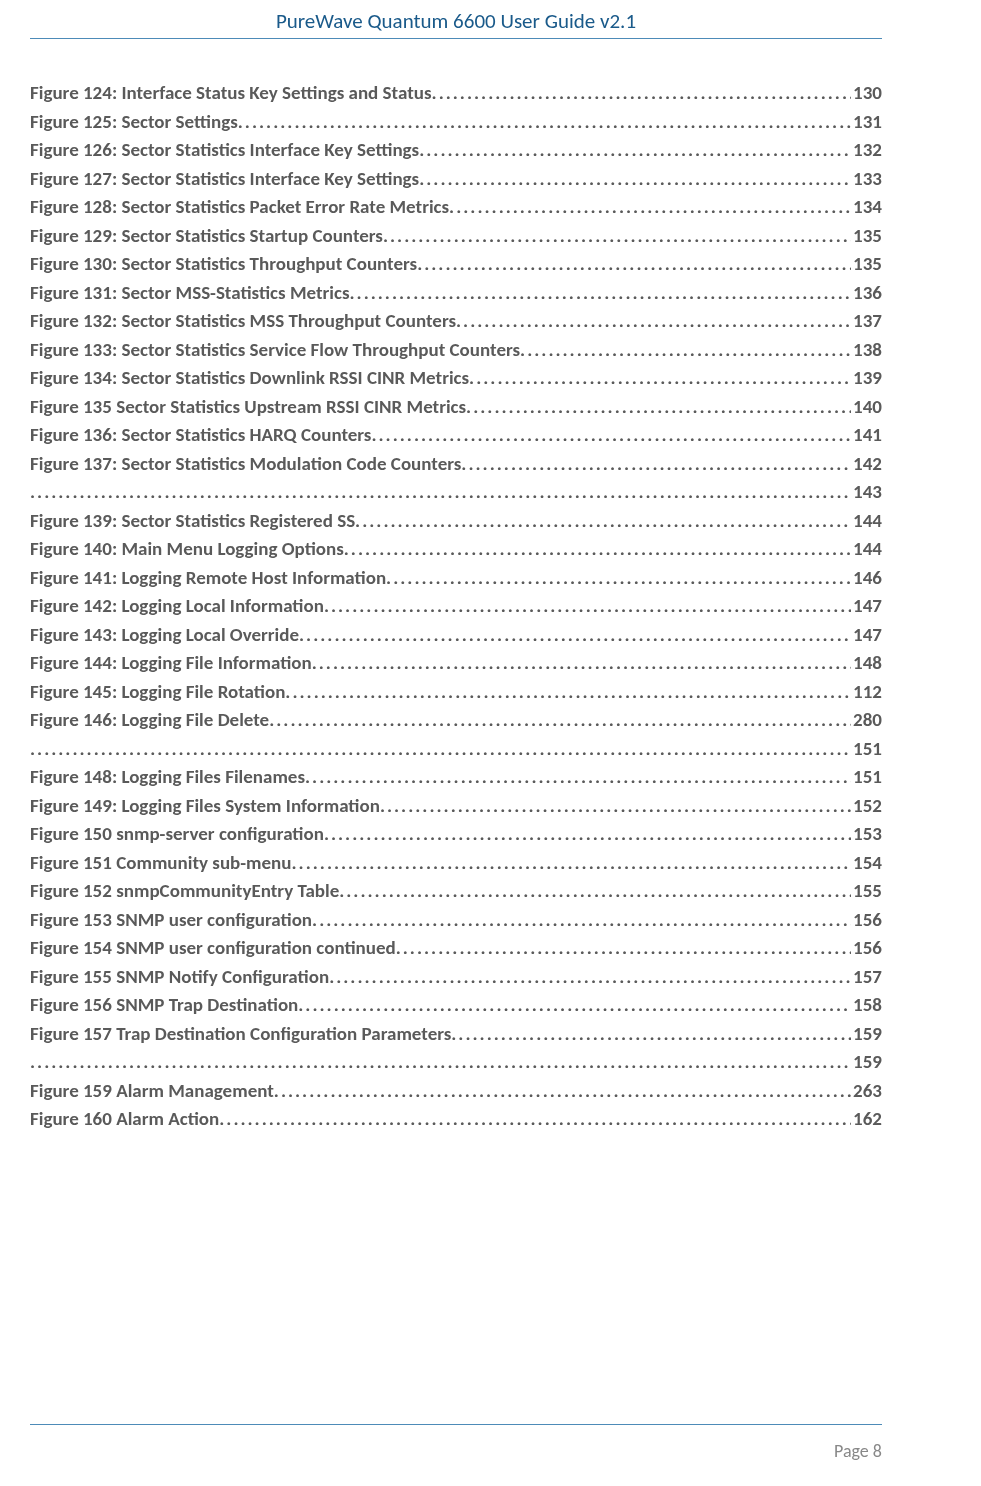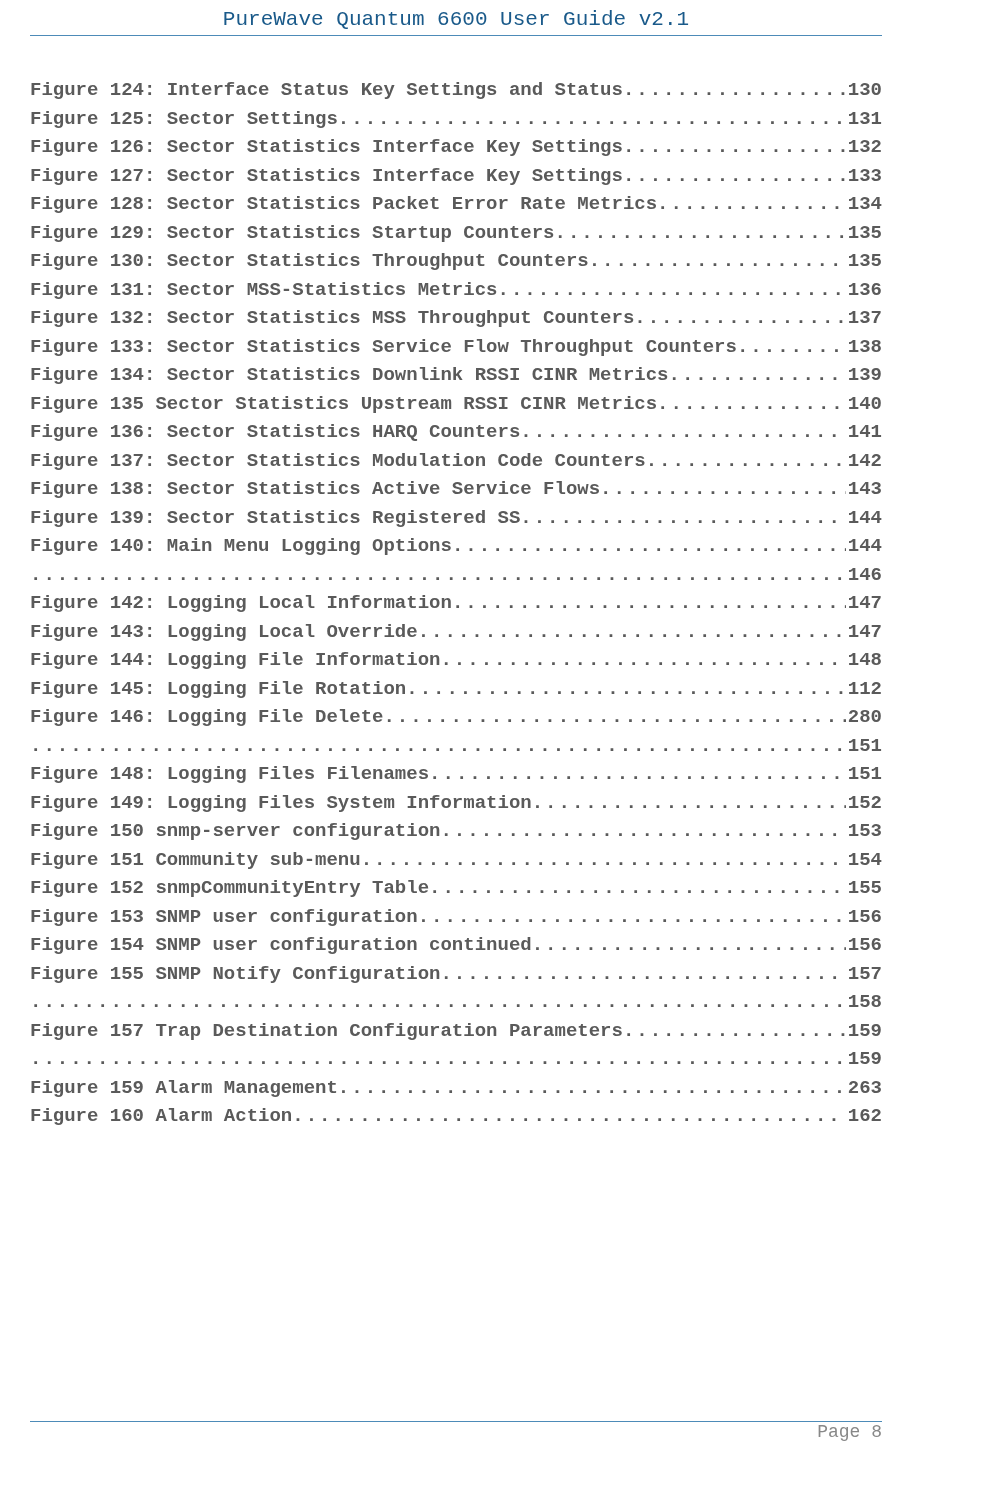--- a/index.html
+++ b/index.html
@@ -6,21 +6,20 @@
     margin: 0;
     padding: 0;
     background: #ffffff;
     font-family: Calibri, "Segoe UI", Arial, sans-serif;
     width: 981px;
   }
   .page {
     width: 912px;
     padding: 0 30px;
     box-sizing: border-box;
-    font-family: Liberation Mono, monospace;
   }
   .header-title {
     text-align: center;
     font-size: 21px;
     color: #1a5a8a;
     padding-top: 8px;
     padding-bottom: 4px;
   }
   .header-rule {
     border: none;
@@ -52,21 +51,21 @@
   .toc-page {
     flex: 0 0 auto;
     padding-left: 2px;
   }
   .footer {
     margin-top: 290px;
     border-top: 1px solid #4d8bb8;
     text-align: right;
     color: #888;
     font-size: 18px;
-    padding-top: 0;
+    padding-top: 15px;
     padding-bottom: 20px;
   }
 </style>
 </head>
 <body>
 
 <div class="page">
 
   <div class="header-title">PureWave Quantum 6600 User Guide v2.1</div>
   <hr class="header-rule">
@@ -136,35 +135,35 @@
         <span class="toc-label">Figure 136: Sector Statistics HARQ Counters</span>
         <span class="toc-dots"></span>
         <span class="toc-page">141</span>
       </div>
       <div class="toc-row">
         <span class="toc-label">Figure 137: Sector Statistics Modulation Code Counters</span>
         <span class="toc-dots"></span>
         <span class="toc-page">142</span>
       </div>
       <div class="toc-row">
-        <span class="toc-label">Figure 138: Sector Statistics Active Service Flows</span>
         <span class="toc-dots"></span>
         <span class="toc-page">143</span>
       </div>
       <div class="toc-row">
         <span class="toc-label">Figure 139: Sector Statistics Registered SS</span>
         <span class="toc-dots"></span>
         <span class="toc-page">144</span>
       </div>
       <div class="toc-row">
         <span class="toc-label">Figure 140: Main Menu Logging Options</span>
         <span class="toc-dots"></span>
         <span class="toc-page">144</span>
       </div>
       <div class="toc-row">
+        <span class="toc-label">Figure 141: Logging Remote Host Information</span>
         <span class="toc-dots"></span>
         <span class="toc-page">146</span>
       </div>
       <div class="toc-row">
         <span class="toc-label">Figure 142: Logging Local Information</span>
         <span class="toc-dots"></span>
         <span class="toc-page">147</span>
       </div>
       <div class="toc-row">
         <span class="toc-label">Figure 143: Logging Local Override</span>
@@ -224,20 +223,21 @@
         <span class="toc-label">Figure 154 SNMP user configuration continued</span>
         <span class="toc-dots"></span>
         <span class="toc-page">156</span>
       </div>
       <div class="toc-row">
         <span class="toc-label">Figure 155 SNMP Notify Configuration</span>
         <span class="toc-dots"></span>
         <span class="toc-page">157</span>
       </div>
       <div class="toc-row">
+        <span class="toc-label">Figure 156 SNMP Trap Destination</span>
         <span class="toc-dots"></span>
         <span class="toc-page">158</span>
       </div>
       <div class="toc-row">
         <span class="toc-label">Figure 157 Trap Destination Configuration Parameters</span>
         <span class="toc-dots"></span>
         <span class="toc-page">159</span>
       </div>
       <div class="toc-row">
         <span class="toc-dots"></span>

